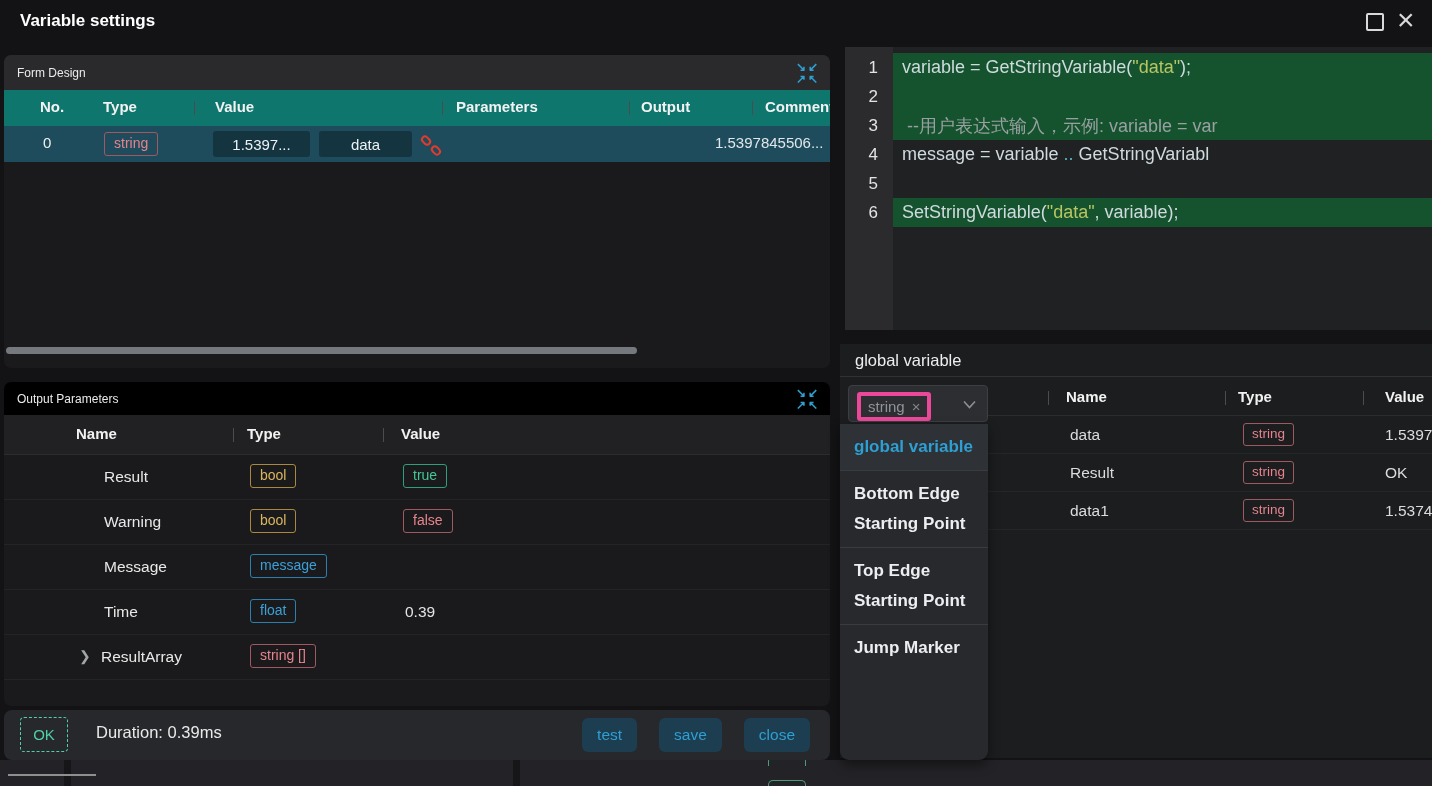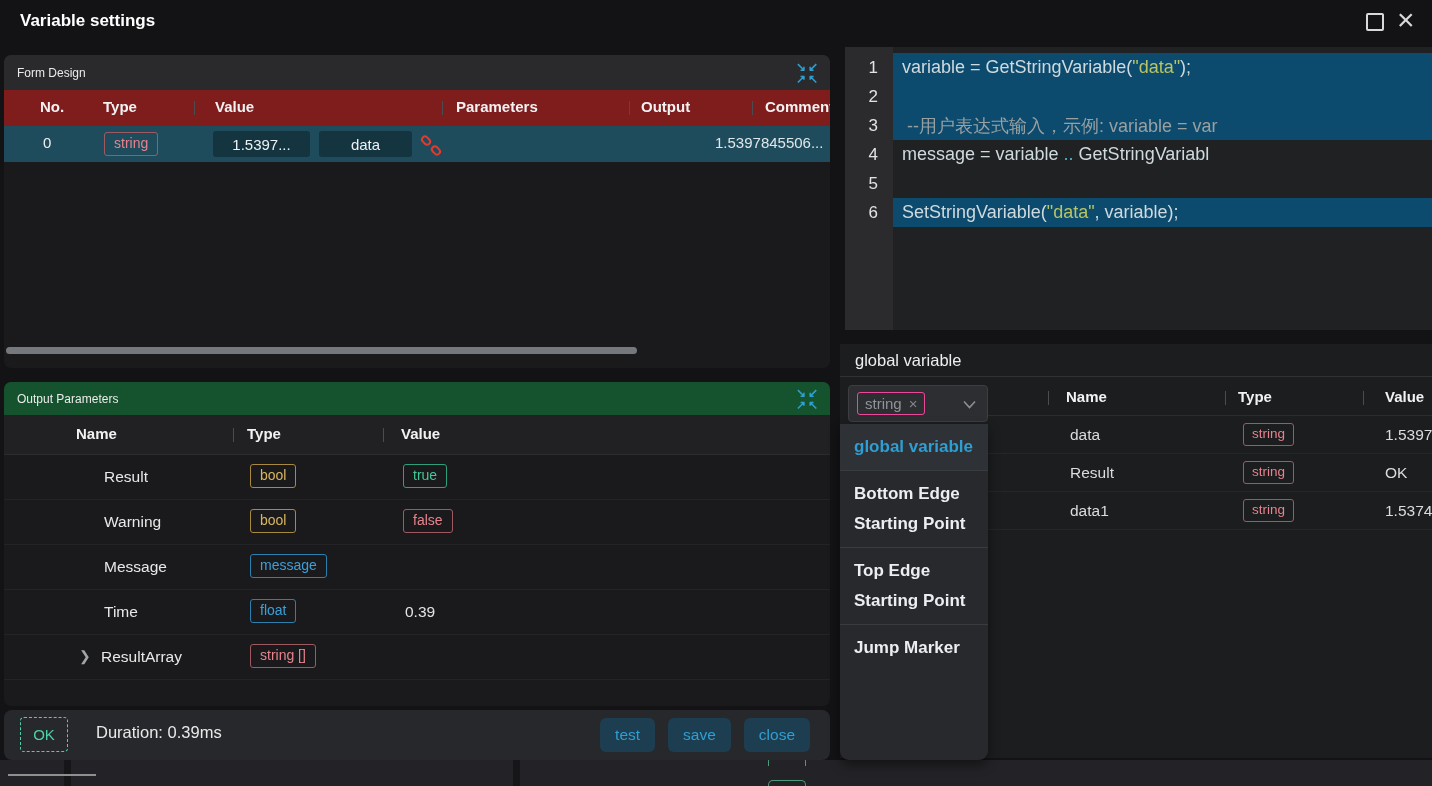--- a/index.html
+++ b/index.html
@@ -18,75 +18,75 @@
   .collapse{display:grid;grid-template-columns:12px 12px;color:#2f9fd0;font-size:12px;font-weight:bold;line-height:12px;text-align:center;cursor:pointer;}
   .tick{position:absolute;width:1px;height:14px;background:#4a4c4f;}
   .tag{display:inline-block;border:1px solid;border-radius:3px;padding:2px 9px;font-size:14px;line-height:1.25;background:transparent;}
   .tag-red{border-color:#9f5a61;color:#e6838d;}
   .tag-gold{border-color:#a8893f;color:#d9b55e;}
   .tag-blue{border-color:#2d7fae;color:#3ba0d8;}
   .tag-green{border-color:#2f9e7a;color:#44c795;}
 
   
   #form-panel{left:4px;top:55px;width:826px;height:313px;}
-  .fd-thead{position:relative;height:36px;background:#7f1d1d;}
+  .fd-thead{position:relative;height:36px;background:#0f766e;}
   .fd-thead .th{position:absolute;top:8px;font-size:15px;font-weight:bold;color:#f2f2f2;white-space:nowrap;}
   .fd-row{position:relative;height:36px;background:#1e4c5c;cursor:pointer;}
   .fd-no{position:absolute;left:39px;top:8px;font-size:15px;color:#f0f0f0;}
   .fd-type{position:absolute;left:100px;top:6px;}
   .valbox{position:absolute;top:5px;height:26px;background:#143440;border-radius:3px;display:flex;align-items:center;justify-content:center;font-size:15px;color:#ecf2f4;cursor:text;}
   .unlink{position:absolute;left:423px;top:7px;transform:rotate(-45deg);display:flex;flex-direction:column;gap:3px;cursor:pointer;}
   .unlink span{display:block;width:8px;height:11px;border:2.3px solid #e23b2e;border-radius:4px;}
   .fd-expr{position:absolute;left:452px;top:4px;width:209px;height:28px;background:#2a5f73;border-radius:2px;line-height:28px;padding-left:9px;font-size:15px;color:#eef3f5;white-space:nowrap;overflow:hidden;cursor:text;}
   .fd-out{position:absolute;left:667px;top:8px;font-size:15px;color:#e0e7ea;white-space:nowrap;margin-left:44px;}
   .h-scroll{position:absolute;left:2px;top:292px;width:631px;height:7px;background:#75787c;border-radius:4px;cursor:pointer;}
 
   
   #out-panel{left:4px;top:382px;width:826px;height:324px;}
-  #out-panel .panel-header{height:33px;background:#14532d;}
+  #out-panel .panel-header{height:33px;background:#000000;}
   .op-thead{position:relative;height:40px;background:#212123;border-bottom:1px solid #2c2c2e;}
   .op-thead .th{position:absolute;top:10px;font-size:15px;font-weight:bold;color:#f2f2f2;}
   .op-row{position:relative;height:45px;border-bottom:1px solid #242426;}
   .op-name{position:absolute;left:100px;top:13px;font-size:15.5px;color:#e8e8e8;}
   .op-chev{position:absolute;left:75px;top:13px;font-size:14px;color:#a0a6aa;cursor:pointer;}
   .op-tag{position:absolute;left:246px;top:9px;}
   .op-val{position:absolute;left:399px;top:9px;}
   .op-valtext{position:absolute;left:401px;top:13px;font-size:15.5px;color:#e4e4e4;}
 
   
   #footer{position:absolute;left:4px;top:710px;width:826px;height:50px;background:#26282b;border-radius:8px;z-index:3;}
   .ok-badge{position:absolute;left:16px;top:7px;width:48px;height:35px;border:1.5px dashed #4fd1a5;border-radius:4px;color:#4fd1a5;font-size:15px;display:flex;align-items:center;justify-content:center;}
   .duration{position:absolute;left:92px;top:13px;font-size:16.5px;color:#e9e9e9;}
-  .btn-row{position:absolute;right:20px;top:8px;display:flex;gap:13px;}
+  .btn-row{position:absolute;right:20px;top:8px;display:flex;gap:22px;}
   .btn{height:34px;padding:0 15px;background:#1d3e50;color:#2e9fd3;border:none;border-radius:6px;font-size:15.5px;cursor:pointer;}
 
   
   #editor{position:absolute;left:845px;top:47px;width:587px;height:283px;background:#1f2123;overflow:hidden;}
   .gutter-bg{position:absolute;left:0;top:0;width:48px;height:100%;background:#2b2b2d;}
   .ed-lines{position:absolute;left:0;top:6px;width:100%;}
   .ed-line{position:relative;display:flex;height:29px;align-items:center;font-family:"DejaVu Sans Mono",monospace;font-size:18px;}
   .ed-num{width:48px;padding-right:15px;text-align:right;color:#e3e3e3;flex:none;z-index:1;font-size:17px;}
   .ed-code{flex:1;height:100%;display:flex;align-items:center;padding-left:9px;white-space:pre;overflow:hidden;}
-  .ed-line.sel .ed-code{background:#0c4a6e;}
+  .ed-line.sel .ed-code{background:#14532d;}
   .c-code{color:#cfdade;} .c-str{color:#b9c563;} .c-com{color:#99a0a2;} .c-op{color:#55b5c2;}
 
   
   #gv{position:absolute;left:840px;top:344px;width:592px;height:414px;background:#1b1d1f;}
   .gv-header{height:33px;border-bottom:1px solid #2f3133;padding-left:15px;line-height:33px;font-size:16.5px;color:#eeeeee;}
   .gv-table{position:absolute;left:148px;top:36px;width:444px;bottom:0;}
   .gv-thead{position:relative;height:36px;border-bottom:1px solid #2a2c2e;}
   .gv-thead .th{position:absolute;top:8px;font-size:15px;font-weight:bold;color:#f2f2f2;}
   .gv-row{position:relative;height:38px;border-bottom:1px solid #242628;cursor:pointer;}
   .gv-name{position:absolute;left:82px;top:10px;font-size:15.5px;color:#dcdcdc;}
   .gv-tag{position:absolute;left:255px;top:7px;padding:2px 8px;font-size:13.5px;}
   .gv-val{position:absolute;left:397px;top:10px;font-size:15.5px;color:#dcdcdc;white-space:nowrap;}
 
   
   #type-select{position:absolute;left:848px;top:385px;width:140px;height:37px;background:#2c2e31;border:1px solid #3c3e42;border-radius:4px;z-index:4;cursor:pointer;}
-  .sel-tag{position:absolute;left:8px;top:6px;padding:2px 7px;border:1px solid #ec4899;border-radius:3px;color:#90949a;font-size:15px;}
+  .sel-tag{position:absolute;left:8px;top:6px;padding:2px 7px;border:4px solid #ec4899;border-radius:3px;color:#90949a;font-size:15px;}
   .sel-tag .x{margin-left:7px;color:#83878d;cursor:pointer;}
   .sel-chev{position:absolute;right:11px;top:14px;width:13px;height:9px;}
   #gv-dropdown{position:absolute;left:840px;top:424px;width:148px;height:336px;background:#28292d;border-radius:0 0 9px 9px;z-index:4;overflow:hidden;box-shadow:0 5px 12px rgba(0,0,0,.45);}
   .dd-item{padding:8px 14px;font-size:17px;font-weight:bold;color:#eceef0;line-height:30px;cursor:pointer;}
   .dd-item.active{color:#2e9fd3;background:#2e3136;}
   .dd-div{height:1px;background:#393b3f;}
 
   
   #bstrip{position:absolute;left:0;top:760px;width:1432px;height:26px;background:#232327;z-index:0;}
   .vbar{position:absolute;top:0;width:7px;height:26px;background:#161619;}

